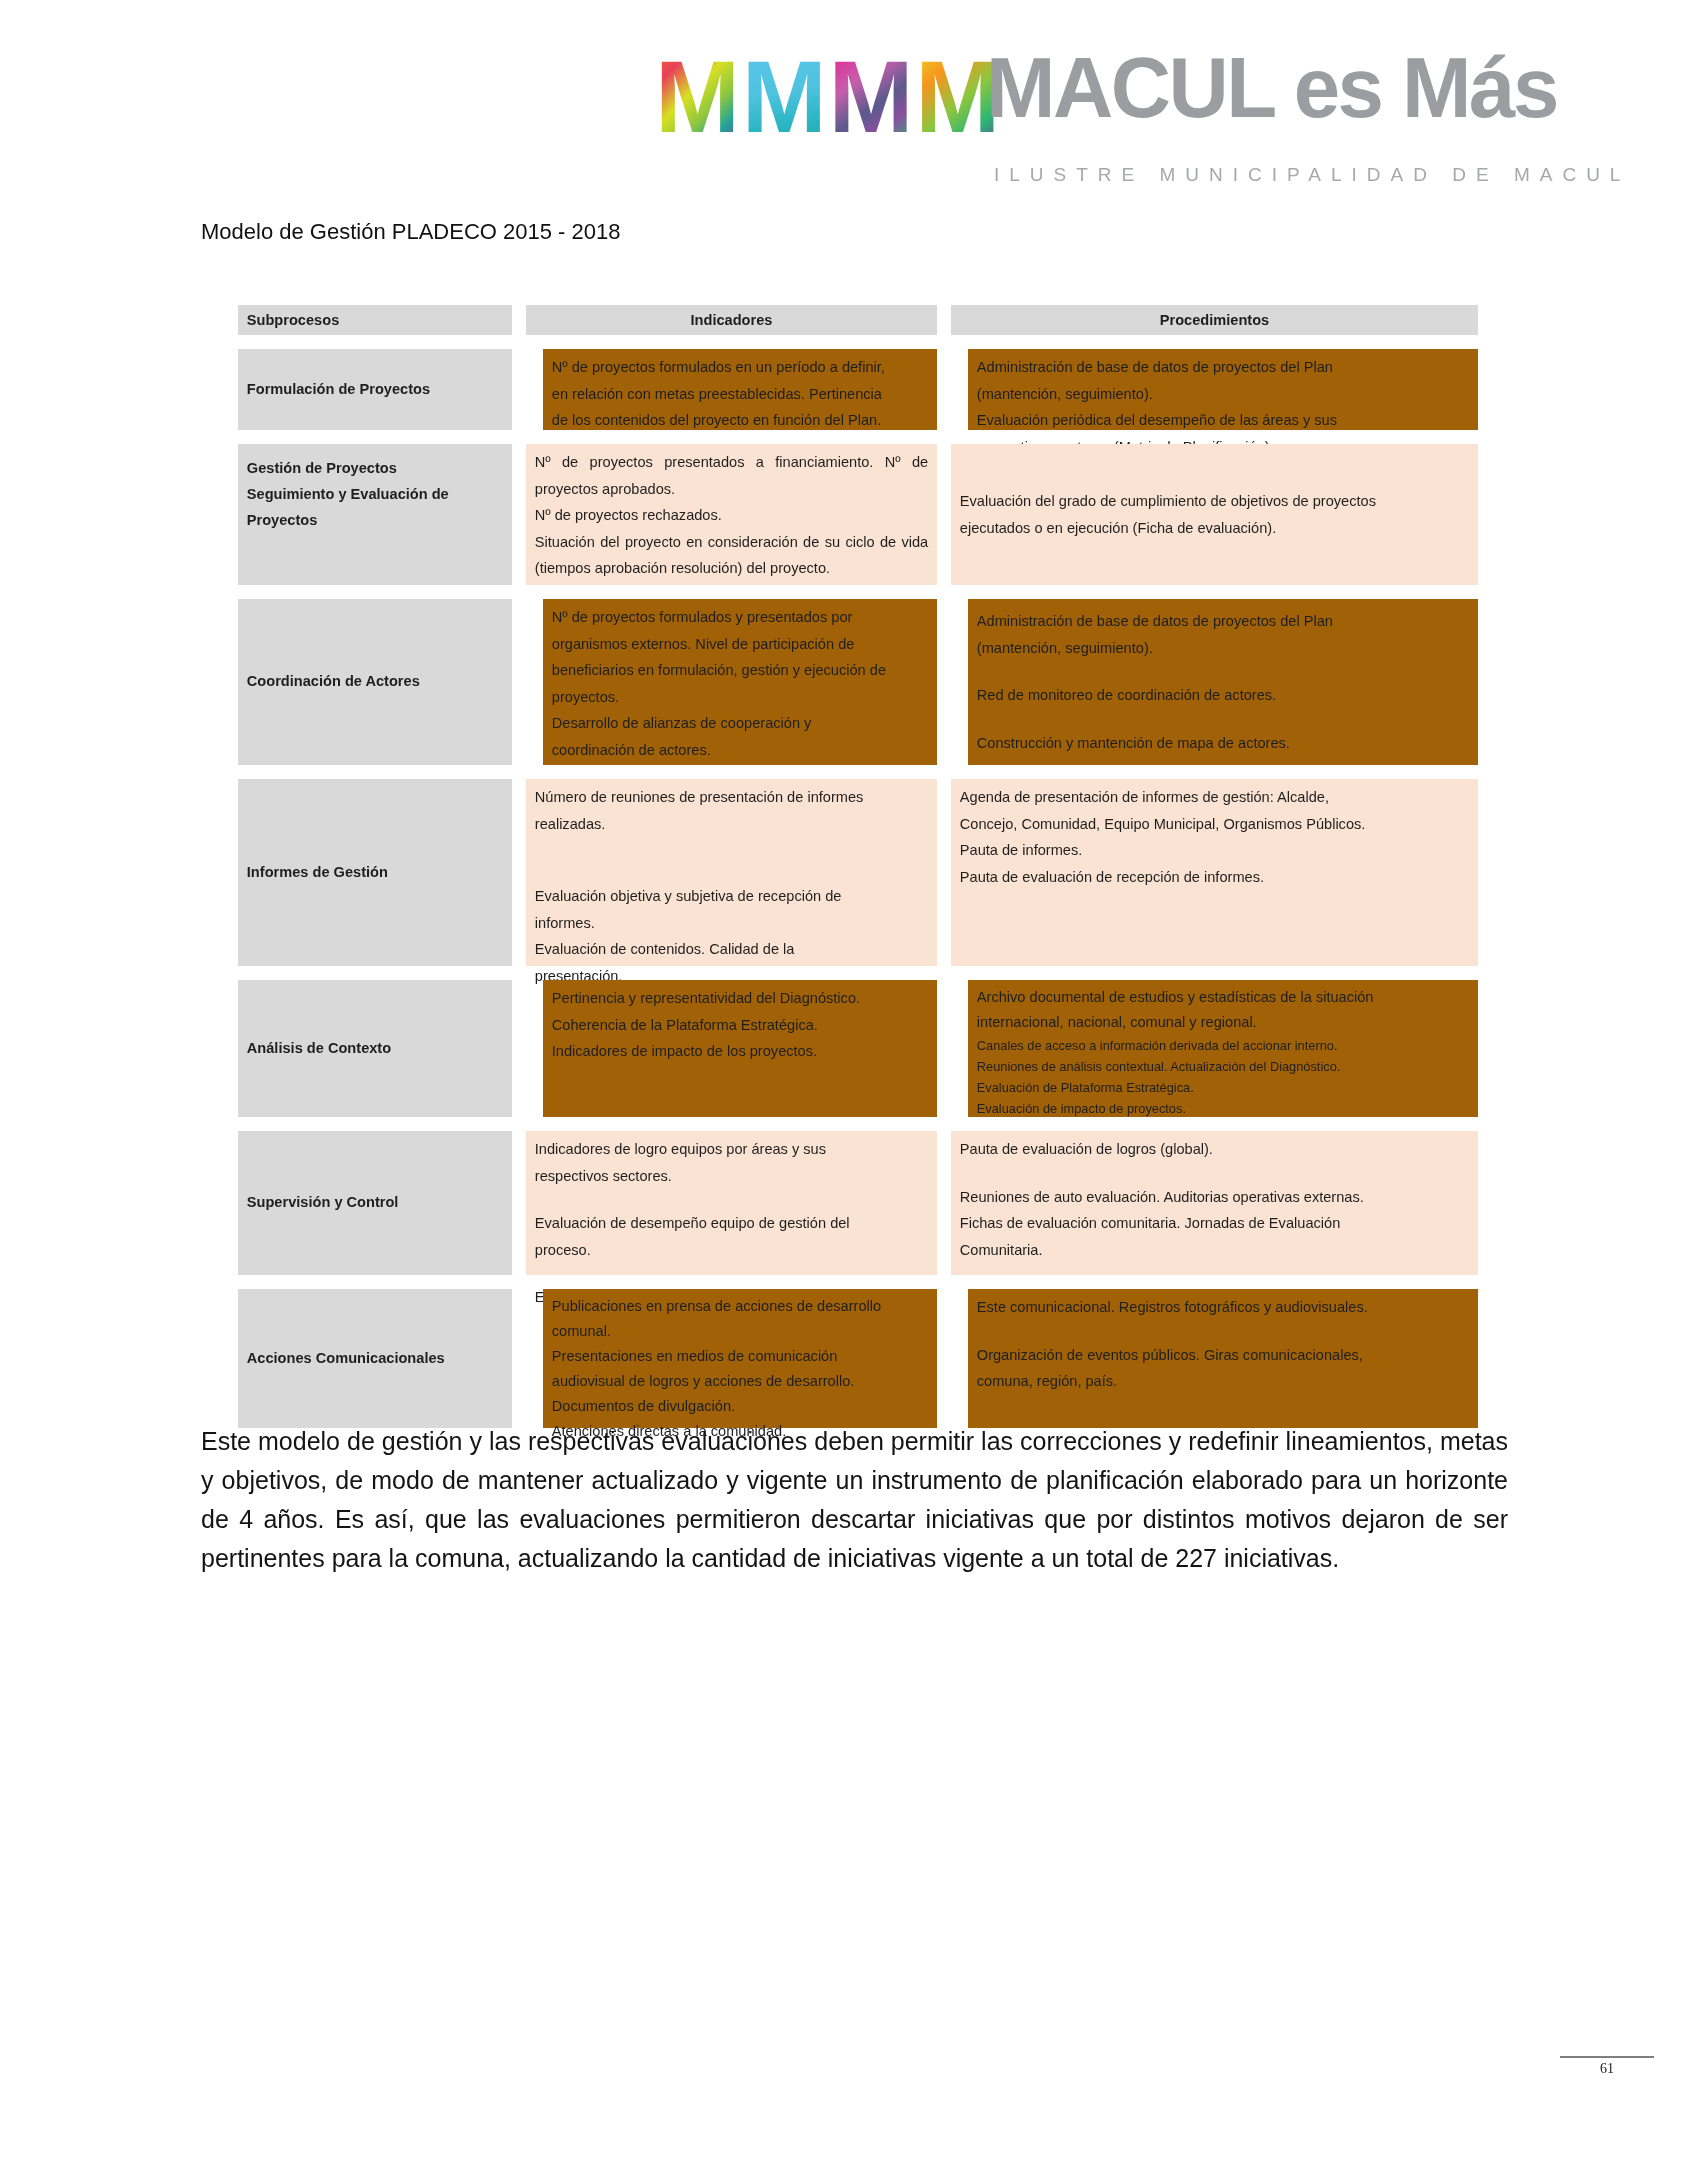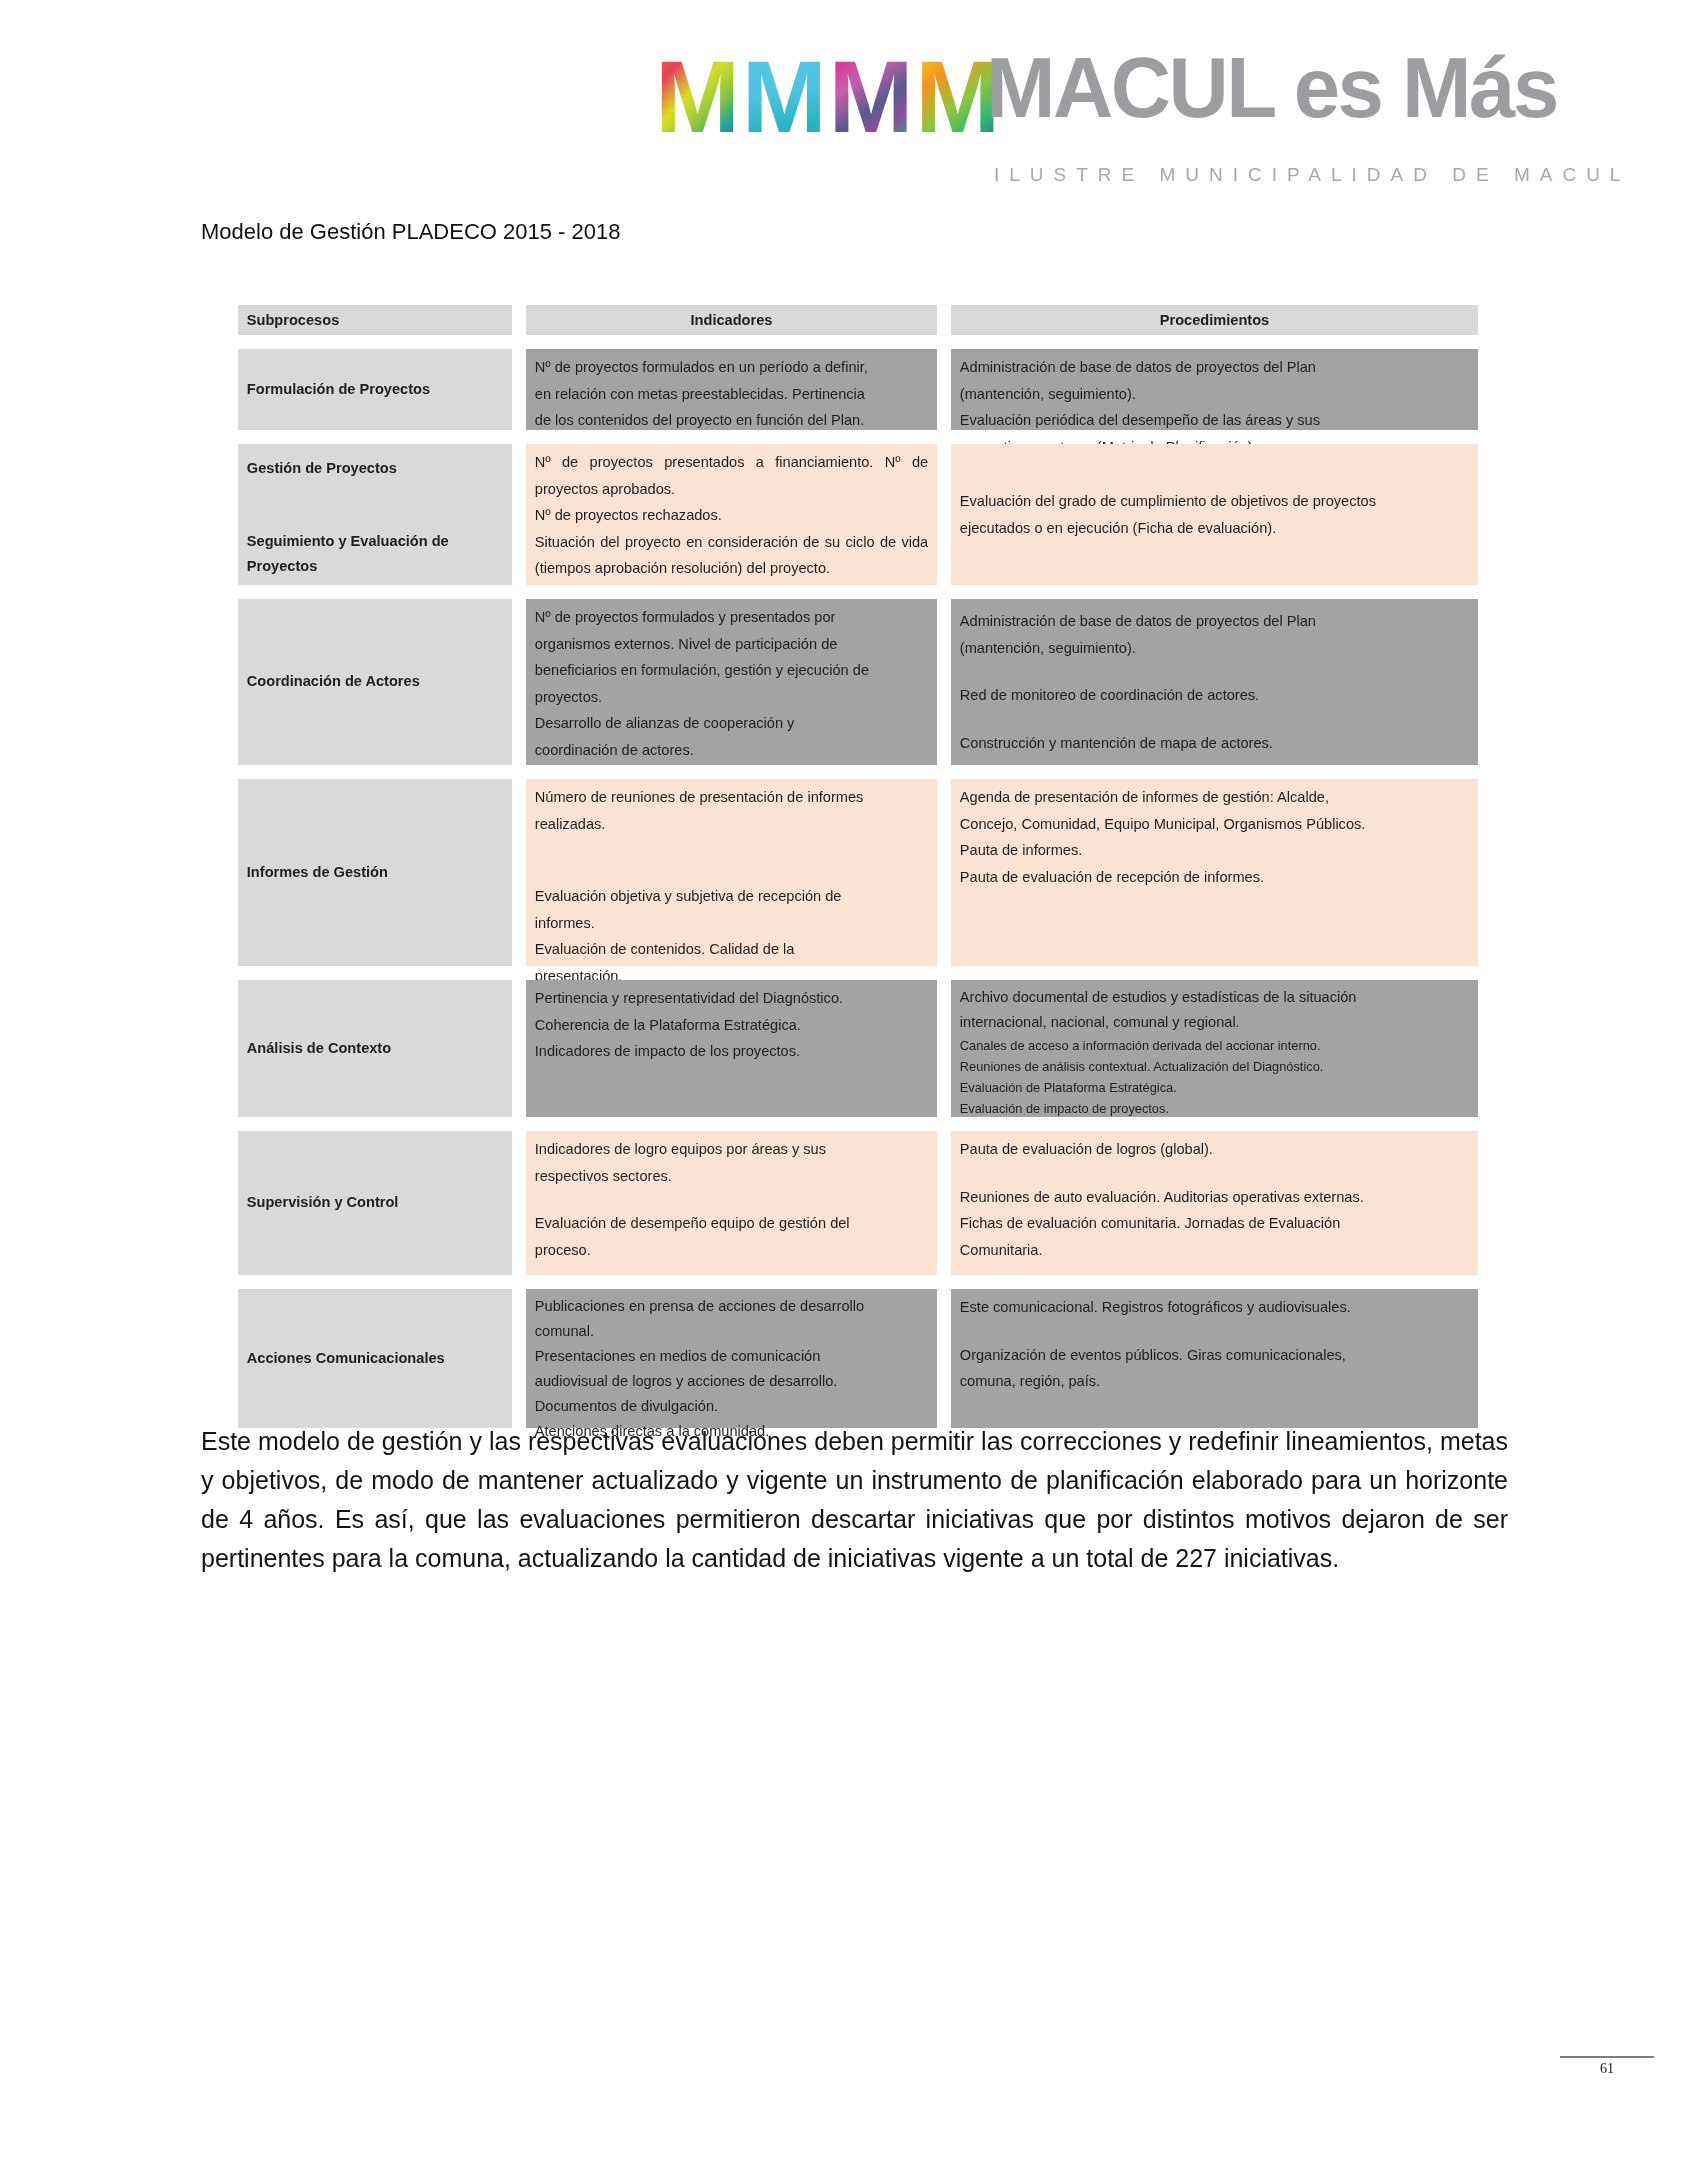--- a/index.html
+++ b/index.html
@@ -26,22 +26,22 @@
     position:absolute;left:238px;top:305px;width:1225px;display:grid;
     grid-template-columns:274px 411px 527px;
     grid-template-rows:30px 81px 141px 166px 187px 137px 144px 139px;
     column-gap:4.4px;row-gap:4.4px;font-size:14.6px;gap:14px;
   }
   .hc{background:#d9d9d9;font-weight:700;display:flex;align-items:center;justify-content:center;}
   .hc.first{justify-content:flex-start;padding-left:8.8px;}
   .cell{padding:5.3px 8.8px;line-height:26.5px;box-sizing:border-box;}
   .cell p{margin:0;white-space:pre-line;}
   .sub{background:#d9d9d9;font-weight:700;display:flex;flex-direction:column;justify-content:center;line-height:25.6px;}
-  .sub.top{justify-content:space-between;padding-top:12.4px;}
-  .dark{background:#a3a3a3;}
+  .sub.top{justify-content:flex-start;padding-top:12.4px;}
+  .dark{background:#a16207;margin-left:17px;}
   .light{background:#fbe3d3;}
   .vcenter{display:flex;flex-direction:column;justify-content:center;}
   .stretch{text-align:justify;white-space:normal !important;}
   .small{font-size:12.8px;line-height:21px;}
   .g-sm{margin-top:21px !important;}
   .g-md{margin-top:46px !important;}
   .sub2{margin-top:49px;}
   .tight{line-height:25px;}
   
   .body-par{position:absolute;left:201px;top:1422px;width:1307px;margin:0;

